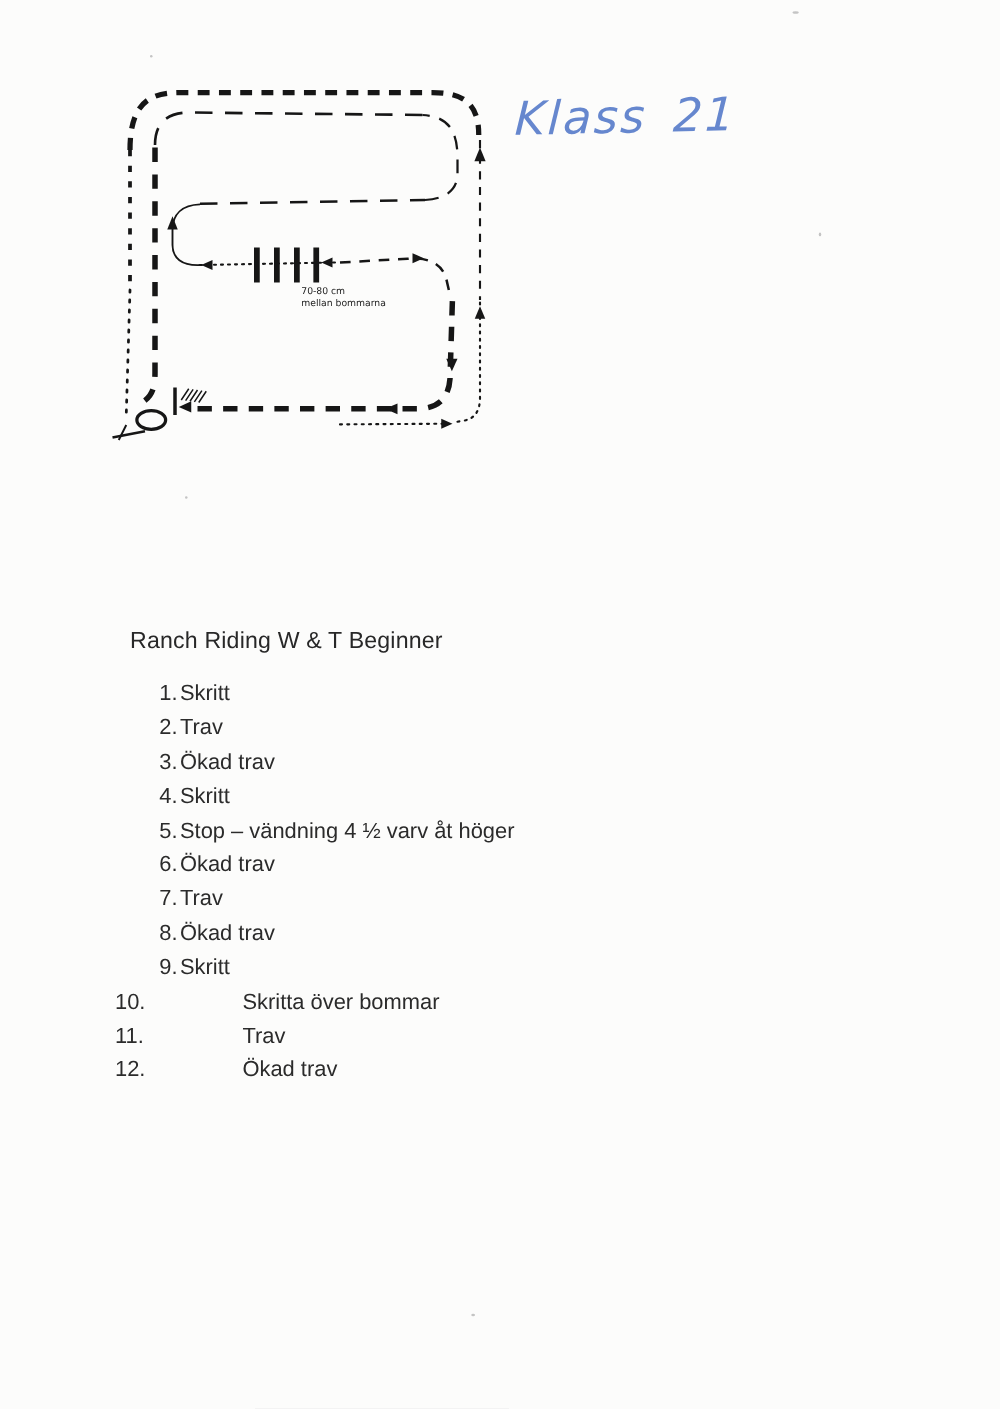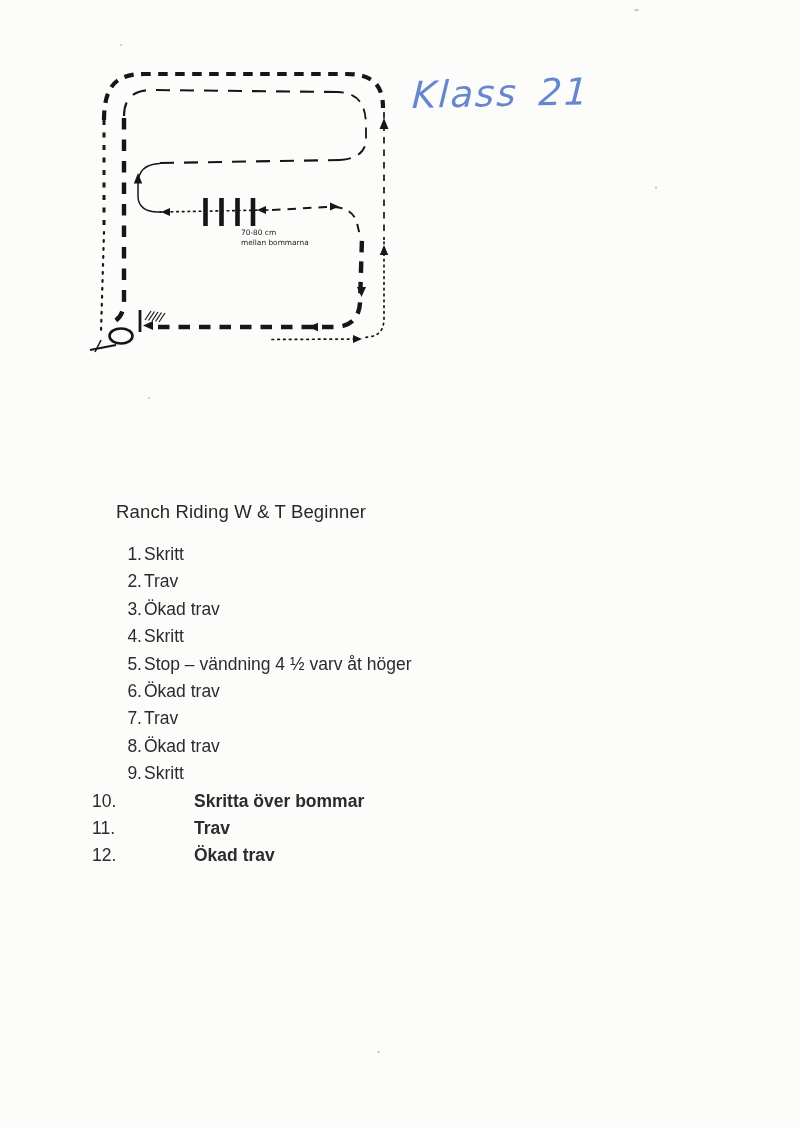--- a/index.html
+++ b/index.html
@@ -23,37 +23,37 @@
     font-size:37px;
     color:#567bca;
     letter-spacing:2px;
     word-spacing:7px;
     transform:rotate(-1.2deg) skewX(-4deg);
     opacity:.9;
     white-space:nowrap;
   }
   
   .pattern-title{
-    position:absolute;left:116px;top:500px;
+    position:absolute;left:104px;top:500px;
     font-size:18.5px;line-height:24px;
     letter-spacing:.15px;
     color:#282828;
   }
   .pattern-list{
     position:absolute;left:0;top:541px;width:560px;
   }
   .step{
     position:relative;height:27.4px;
     font-size:17.5px;line-height:27.4px;
     color:#2b2b2b;
   }
   .step .num{position:absolute;left:104px;width:38px;text-align:right;}
   .step .txt{position:absolute;left:144px;white-space:nowrap;}
   .step.wide .num{left:92px;width:auto;text-align:left;}
-  .step.wide .txt{left:194px;font-weight:bold;}
+  .step.wide .txt{left:194px;}
   
   .speck{position:absolute;background:#c4c4c4;border-radius:50%;}
 </style>
 </head>
 <body>
 
 <div class="page">
 
   <svg class="diagram-svg" width="800" height="420" viewBox="0 0 800 420">
 

